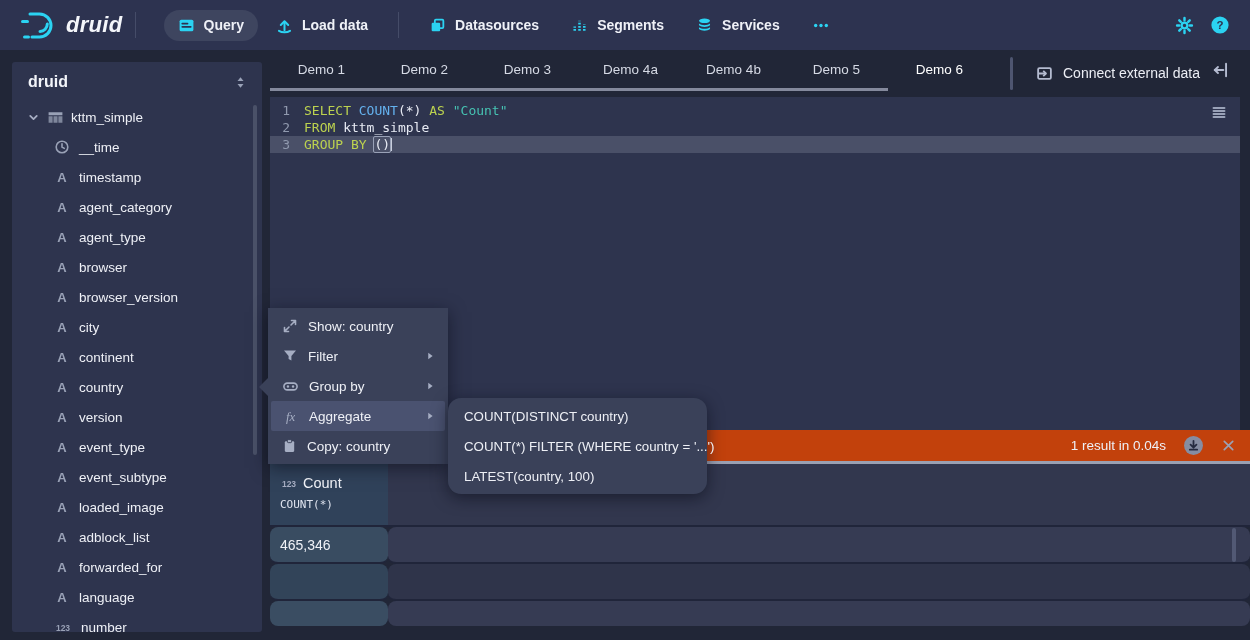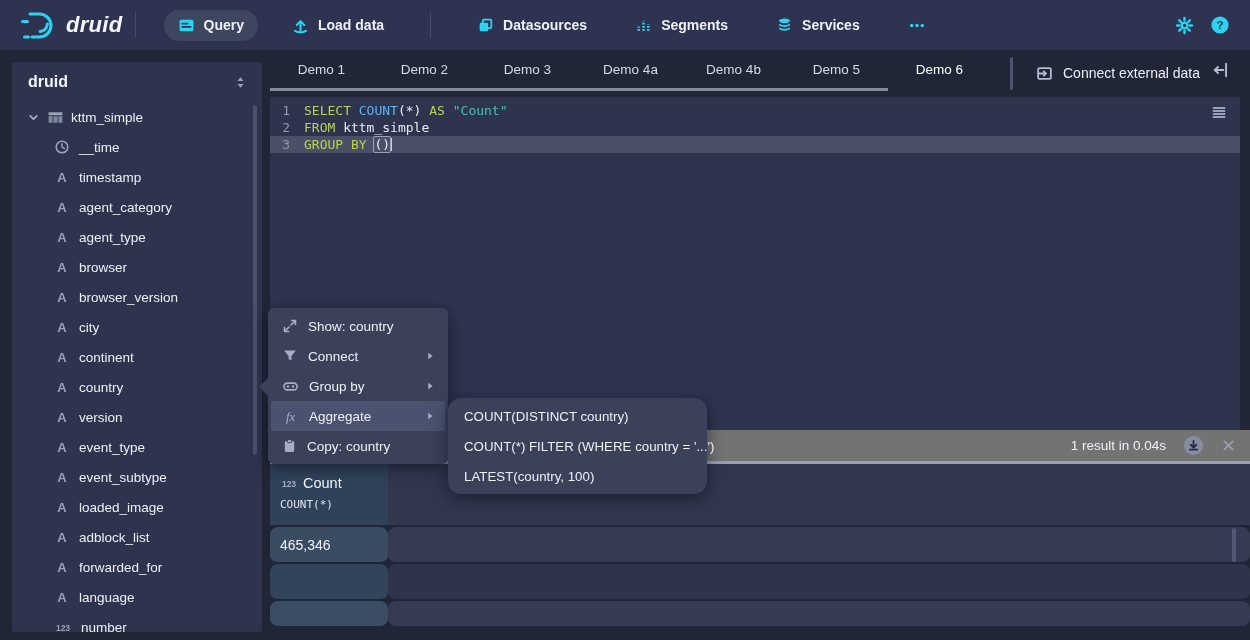--- a/index.html
+++ b/index.html
@@ -5,21 +5,21 @@
   *{box-sizing:border-box;margin:0;padding:0;}
   html,body{width:1250px;height:640px;}
   body{position:relative;overflow:hidden;background:#212637;font-family:"Liberation Sans",sans-serif;}
   .ic{display:inline-flex;align-items:center;justify-content:center;line-height:0;}
 
   
   #topbar{position:absolute;left:0;top:0;width:1250px;height:50px;background:#2d3350;display:flex;align-items:center;padding-left:18px;}
   #logo{color:#2bd3f2;display:flex;cursor:pointer;}
   #brand{font-style:italic;font-weight:600;font-size:22px;color:#f4f6fa;margin-left:6px;letter-spacing:.3px;}
   .tb-divider{width:1px;height:26px;background:#454c68;margin:0 12px;flex:none;}
-  #topnav{display:flex;align-items:center;margin-left:16px;gap:20px;}
+  #topnav{display:flex;align-items:center;margin-left:16px;gap:4px;}
   .tb-item{display:flex;align-items:center;gap:9px;padding:7px 14px;border-radius:17px;cursor:pointer;color:#2bd3f2;flex:none;}
   .tb-item .tb-label{font-size:14px;font-weight:600;color:#eff1f7;white-space:nowrap;}
   .tb-item.active{background:#3e455f;}
   #topbar-right{margin-left:auto;display:flex;align-items:center;gap:16px;padding-right:20px;color:#2bd3f2;}
   #topbar-right .ic{cursor:pointer;}
 
   
   #sidebar{position:absolute;left:12px;top:62px;width:250px;height:570px;background:#2e344e;border-radius:3px;overflow:hidden;}
   #sidebar-header{height:40px;display:flex;align-items:center;padding:0 14px 0 16px;}
   #sidebar-title{font-size:16px;font-weight:700;color:#f2f4f9;}
@@ -48,42 +48,42 @@
   .lno{width:34px;text-align:right;padding-right:14px;color:#9099ae;flex:none;}
   .ltxt{color:#e8ebf4;}
   .tok-kw{color:#bcd24f;}
   .tok-fn{color:#64b1ee;}
   .tok-str{color:#46c2b2;}
   .tok-bracket{outline:1px solid #99a1b7;border-radius:1px;}
   .cursor{display:inline-block;width:2px;height:13px;background:#c9cedd;vertical-align:-2px;}
   #editor-menu-btn{position:absolute;right:12px;top:7px;color:#9aa2b8;cursor:pointer;}
 
   
-  #run-bar{position:absolute;left:270px;top:430px;width:980px;height:31px;background:#737373;display:flex;align-items:center;justify-content:flex-end;gap:17px;padding-right:14px;}
+  #run-bar{position:absolute;left:270px;top:430px;width:980px;height:31px;background:#c2410c;display:flex;align-items:center;justify-content:flex-end;gap:17px;padding-right:14px;}
   #result-status{font-size:13.5px;color:#eef0f6;}
   #download-btn{color:#868da2;cursor:pointer;display:flex;}
   #close-results-btn{color:#9aa1b5;cursor:pointer;display:flex;}
   #splitter{position:absolute;left:270px;top:461px;width:980px;height:3px;background:#9aa0b2;cursor:row-resize;}
 
   
   #results{position:absolute;left:270px;top:464px;width:980px;height:168px;background:#212637;overflow:hidden;}
   .rt-col1{position:absolute;left:0;top:0;width:118px;}
   .rt-right{position:absolute;left:118px;top:0;width:862px;}
   .rt-cell{border-bottom:2px solid #20253a;}
   .rt-header{height:63px;padding:11px 0 0 10px;cursor:pointer;}
   .rth-line1{display:flex;align-items:center;gap:5px;}
   .rth-badge{color:#a7aec3;}
   .rth-name{font-size:14.5px;color:#f3f5fa;}
   .rth-expr{font-family:"DejaVu Sans Mono",monospace;font-size:11px;color:#dfe4ef;margin-top:7px;}
   .rt-row{height:37px;display:flex;align-items:center;padding-left:10px;font-size:14px;color:#f0f2f7;cursor:pointer;border-radius:8px;}
   .rt-row.clip{height:25px;border-bottom:none;}
   #results-scrollthumb{position:absolute;right:14px;top:64px;width:4px;height:34px;background:#525974;border-radius:2px;cursor:pointer;}
 
   
-  #ctx-menu{position:absolute;left:268px;top:308px;width:180px;background:#3a4159;border-radius:6px;padding:3px 0;box-shadow:0 4px 16px rgba(8,10,22,.55);z-index:40;}
+  #ctx-menu{position:absolute;left:268px;top:308px;width:180px;background:#3a4159;border-radius:0;padding:3px 0;box-shadow:0 4px 16px rgba(8,10,22,.55);z-index:40;}
   .menu-item{height:30px;display:flex;align-items:center;gap:10px;padding:0 8px 0 11px;font-size:13.5px;color:#eef0f6;cursor:pointer;margin:0 3px;border-radius:2px;white-space:nowrap;}
   .menu-item .ic{color:#a6aec3;flex:none;}
   .menu-item.active{background:#4a5270;}
   .menu-chevron{margin-left:auto;color:#a6aec3;display:flex;}
   .menu-caret{position:absolute;left:-9px;top:70px;width:0;height:0;border:9px solid transparent;border-left:none;border-right:9px solid #3a4159;}
   #submenu{position:absolute;left:448px;top:398px;width:259px;background:#3a4159;border-radius:13px;padding:3px 0;box-shadow:0 4px 16px rgba(8,10,22,.55);z-index:41;}
   .submenu-item{height:30px;display:flex;align-items:center;padding:0 13px;font-size:13.3px;color:#eef0f6;margin:0 3px;border-radius:2px;cursor:pointer;white-space:nowrap;}
 </style>
 </head>
 <body>
@@ -445,21 +445,21 @@
           </svg>
         </span>
         <span>Show: country</span>
       </div>
       <div class="menu-item">
         <span class="ic ">
           <svg width="16" height="16" viewBox="0 0 16 16" fill="currentColor">
             <path d="M2 2.5h12L9.4 8v4.6l-2.8-1.7V8z"></path>
           </svg>
         </span>
-        <span>Connect</span>
+        <span>Filter</span>
         <span class="menu-chevron">
           <svg width="14" height="14" viewBox="0 0 16 16" fill="currentColor">
             <path d="M6 4.2 11 8l-5 3.8z"></path>
           </svg>
         </span>
       </div>
       <div class="menu-item">
         <span class="ic ">
           <svg width="17" height="17" viewBox="0 0 16 16" fill="none" stroke="currentColor" stroke-width="1.5">
             <rect x="1.8" y="4.8" width="12.4" height="6.4" rx="3.2"></rect>

